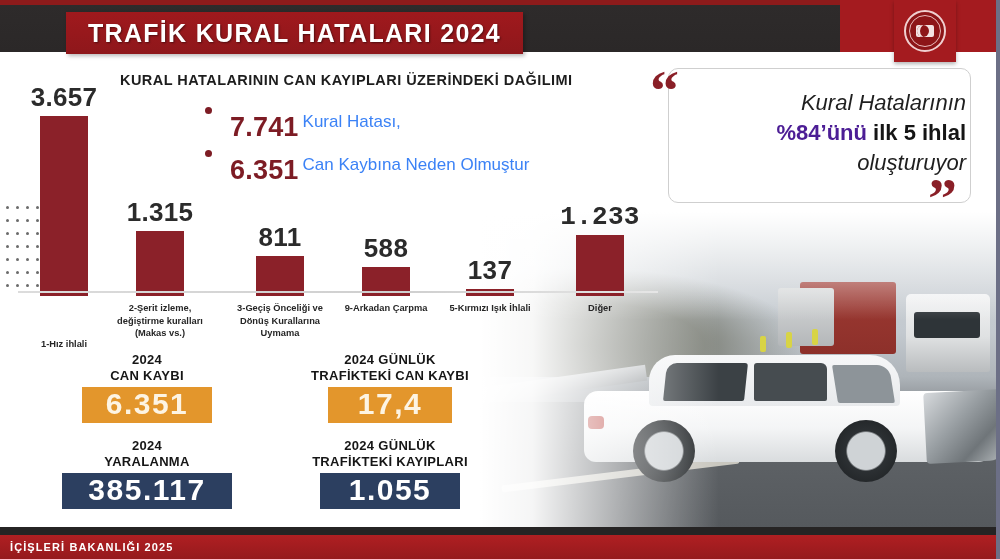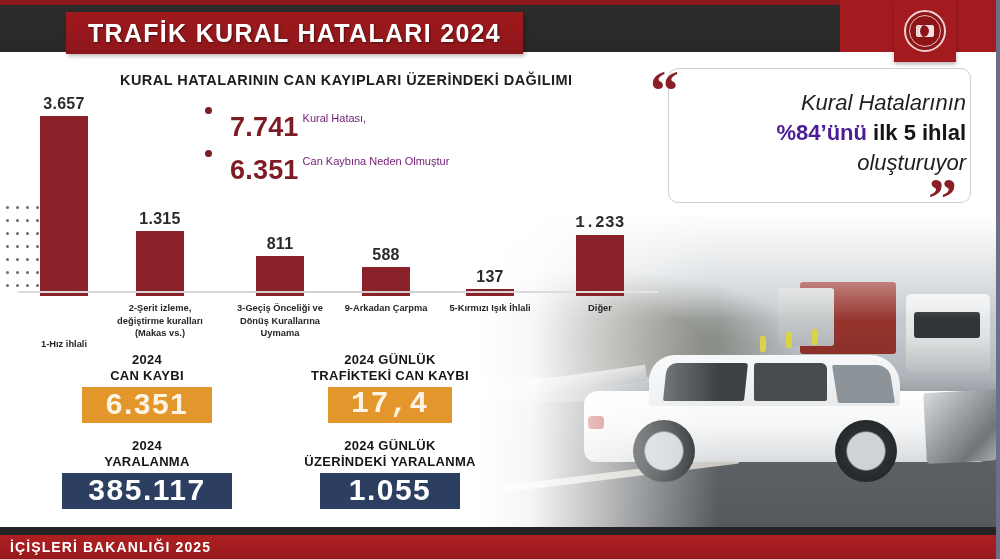--- a/index.html
+++ b/index.html
@@ -79,41 +79,41 @@
   }
   .bar-wrap {
     position:absolute; bottom:0; display:flex; flex-direction:column;
     align-items:center; justify-content:flex-end;
   }
   .bar {
     background:linear-gradient(180deg,#8f2730 0%,#8b2129 55%,#7f1d24 100%);
     width:100%;
   }
   .bar-val {
-    font-size:16px; font-weight:bold; color:#2b2b2b; margin-bottom:3px;
+    font-size:26px; font-weight:bold; color:#2b2b2b; margin-bottom:3px;
     letter-spacing:.3px; white-space:nowrap;
   }
   .x-labels { position:absolute; left:18px; top:296px; width:640px; height:60px; }
   .x-lab {
     position:absolute; text-align:center; font-size:9.3px; font-weight:bold;
     color:#262626; line-height:12.5px;
   }
 
   
   .bullets { position:absolute; left:205px; top:112px; }
   .blt { display:flex; align-items:flex-start; margin-bottom:12px; }
   .blt .dot {
     width:7px; height:7px; border-radius:50%; background:#7d1c24;
     margin-right:18px; flex:none; position:relative; top:-5px;
   }
   .blt .big {
     font-size:27px; font-weight:bold; color:#7d1c24; letter-spacing:.2px;
     margin-right:4px;
   }
-  .blt .small { font-size:11px; color:#701a75; }
+  .blt .small { font-size:17px; color:#3b82f6; }
 
   
   .quote-box {
     position:absolute; left:668px; top:68px; width:303px; height:135px;
     border:1.4px solid #cfcfcf; border-radius:10px; background:rgba(255,255,255,.86);
   }
   .qmark {
     position:absolute; font-size:58px; font-weight:bold; color:#8a1f27;
     font-family:"Liberation Serif", serif; line-height:1;
   }
@@ -244,21 +244,21 @@
   
   .footer-dark {
     position:absolute; left:0; bottom:24px; width:1000px; height:8px; background:#262424;
   }
   .footer-red {
     position:absolute; left:0; bottom:0; width:1000px; height:24px;
     background:linear-gradient(180deg,#b01f22 0%,#951a1d 100%);
     display:flex; align-items:center;
   }
   .footer-red .ft {
-    color:#fff; font-size:14px; font-weight:bold; letter-spacing:1.1px;
+    color:#fff; font-size:11px; font-weight:bold; letter-spacing:1.1px;
     margin-left:10px;
   }
   .edge-right { position:absolute; right:0; top:0; width:4px; height:559px; background:#6c6f86; }
 </style>
 </head>
 <body>
 
 <div id="stage">
 
   <div class="photo">
@@ -401,35 +401,35 @@
       <span>CAN KAYBI</span>
     </div>
     <span class="val orange">6.351</span>
   </div>
 
   <div class="stat" style="left:290px; top:352px; width:200px;">
     <div class="cap">
       <span>2024 GÜNLÜK</span><br>
       <span>TRAFİKTEKİ CAN KAYBI</span>
     </div>
-    <span class="val orange" style="margin:0 38px;font-family:Liberation Mono, monospace;">17,4</span>
+    <span class="val orange" style="margin:0 38px;">17,4</span>
   </div>
 
   <div class="stat" style="left:62px; top:438px; width:170px;">
     <div class="cap">
       <span>2024</span><br>
       <span>YARALANMA</span>
     </div>
     <span class="val navy">385.117</span>
   </div>
 
   <div class="stat" style="left:290px; top:438px; width:200px;">
     <div class="cap">
       <span>2024 GÜNLÜK</span><br>
-      <span>ÜZERİNDEKİ YARALANMA</span>
+      <span>TRAFİKTEKİ KAYIPLARI</span>
     </div>
     <span class="val navy" style="margin:0 30px;">1.055</span>
   </div>
 
   <div class="footer-dark"></div>
   <div class="footer-red">
     <span class="ft">İÇİŞLERİ BAKANLIĞI 2025</span>
   </div>
   <div class="edge-right"></div>
 </div>

